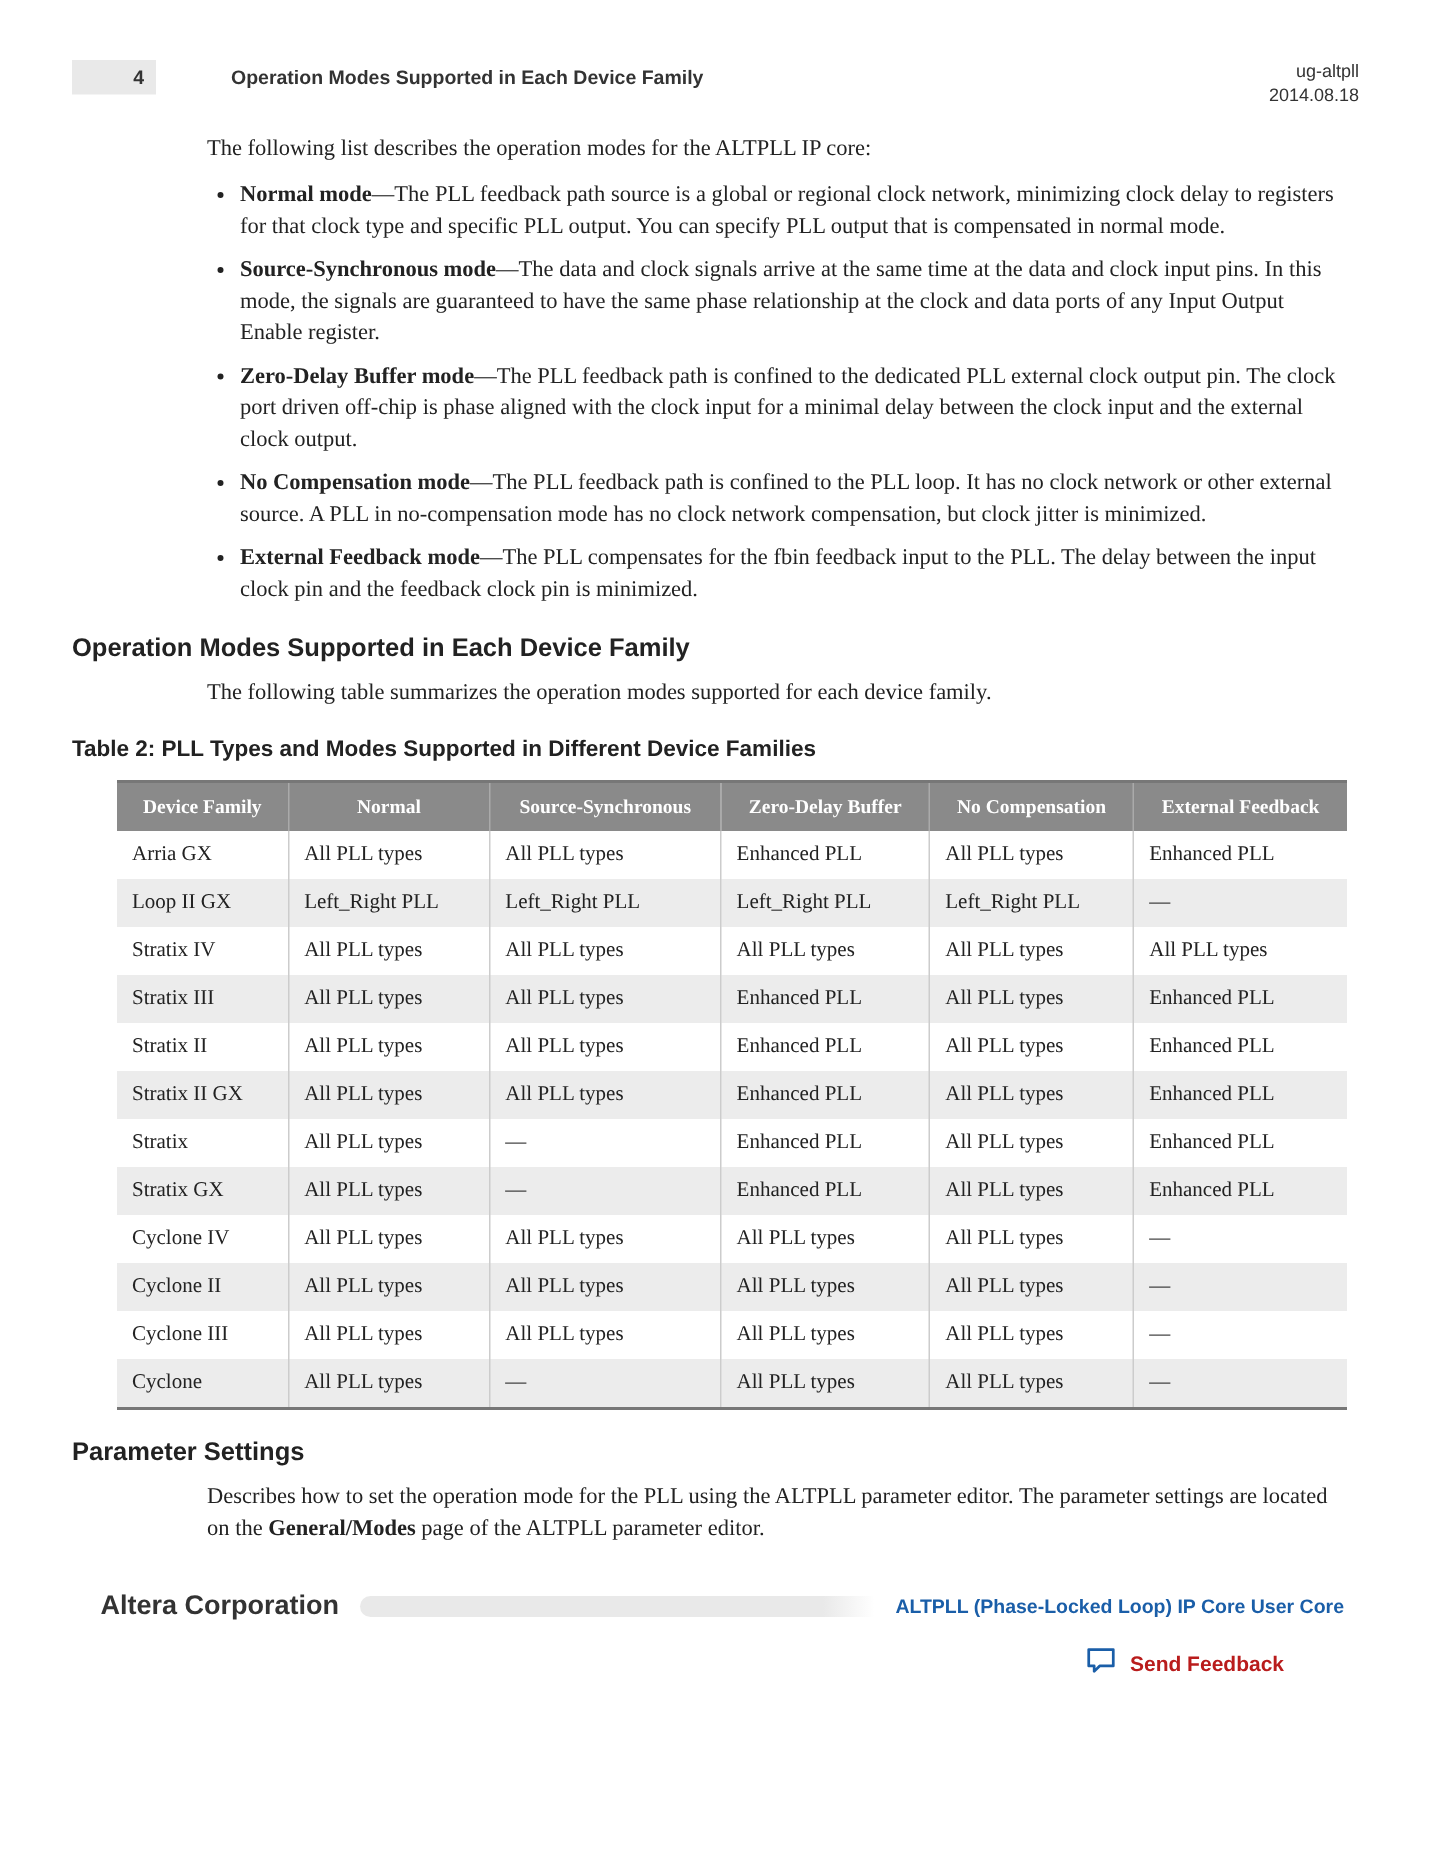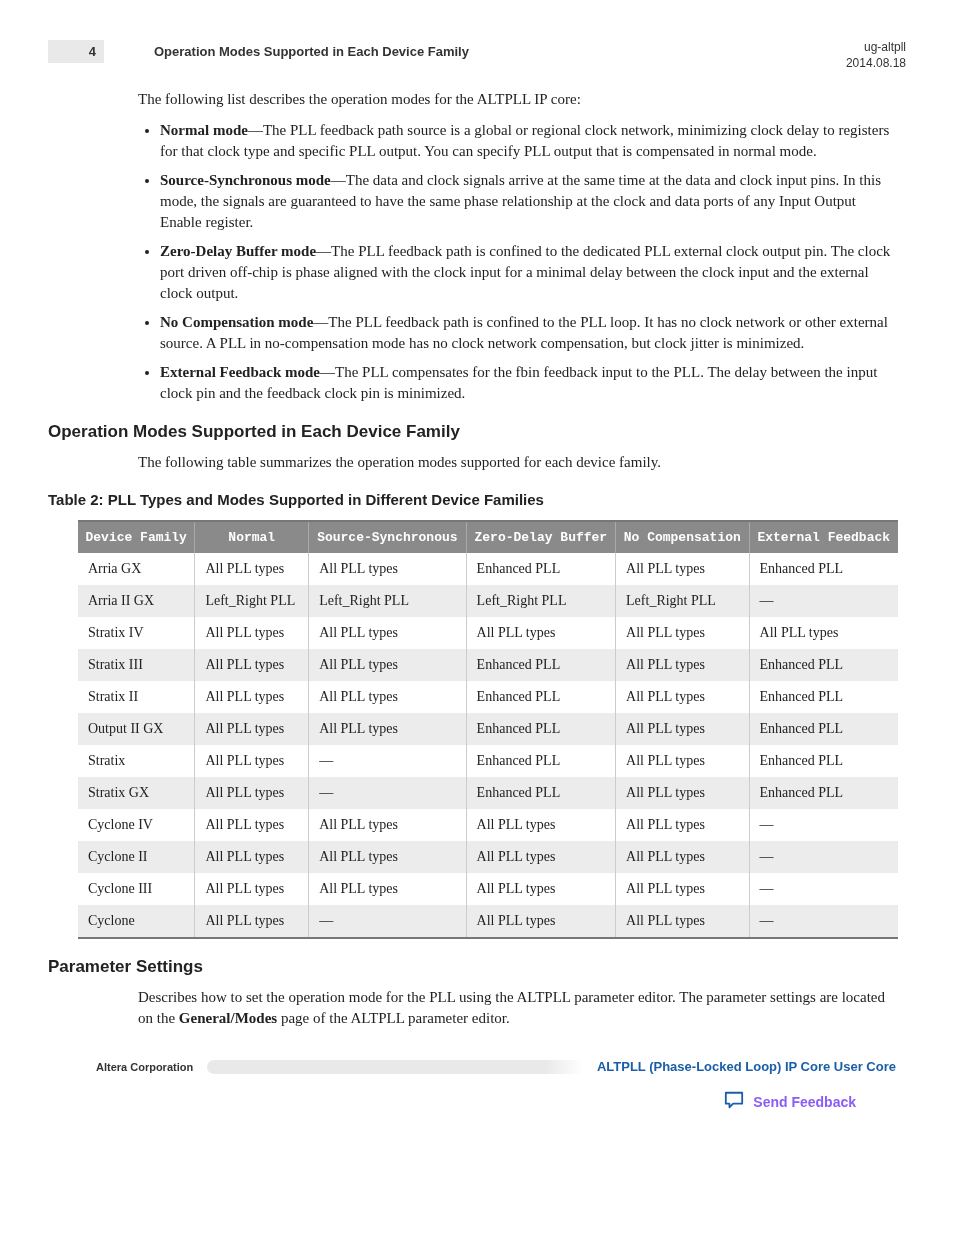--- a/index.html
+++ b/index.html
@@ -85,21 +85,21 @@
     width: 820px;
     margin-left: 30px;
     border-collapse: collapse;
     font-size: 14px;
     border-top: 2px solid #777;
     border-bottom: 2px solid #777;
   }
   table.data th {
     background: #8a8a8a;
     color: #fff;
-    font-family: Liberation Mono, monospace;
+    font-family: Liberation Serif, serif;
     font-weight: bold;
     font-size: 13px;
     padding: 8px 6px;
     text-align: center;
     border-right: 1px solid #aaa;
     vertical-align: middle;
   }
   table.data th:last-child { border-right: none; }
   table.data td {
     padding: 8px 10px;
@@ -111,23 +111,23 @@
   table.data tr:nth-child(even) td { background: #ececec; }
   table.data tr:nth-child(odd) td { background: #fff; }
   .footer-row {
     margin-top: 30px;
     display: flex;
     align-items: center;
   }
   .footer-left {
     font-family: Arial, Helvetica, sans-serif;
     font-weight: bold;
-    font-size: 11px;
+    font-size: 18px;
     color: #333;
-    margin-left: 48px;
+    margin-left: 19px;
   }
   .footer-bar {
     flex: 1;
     height: 14px;
     background: linear-gradient(to right, #e9e9e9 0%, #e9e9e9 90%, #fff 100%);
     margin: 0 14px;
     border-radius: 7px 0 0 7px;
   }
   .footer-right {
     font-family: Arial, Helvetica, sans-serif;
@@ -138,21 +138,21 @@
   }
   .feedback-row {
     text-align: right;
     margin-top: 16px;
     margin-right: 50px;
   }
   .feedback-link {
     font-family: Arial, Helvetica, sans-serif;
     font-weight: bold;
     font-size: 14px;
-    color: #8b5cf6;
+    color: #b91c1c;
     display: inline-flex;
     align-items: center;
     gap: 8px;
   }
   .feedback-link svg { width: 22px; height: 20px; }
 </style>
 </head>
 <body>
 
 <div class="page">
@@ -198,21 +198,21 @@
     <tbody id="tbody">
         <tr>
           <td>Arria GX</td>
           <td>All PLL types</td>
           <td>All PLL types</td>
           <td>Enhanced PLL</td>
           <td>All PLL types</td>
           <td>Enhanced PLL</td>
         </tr>
         <tr>
-          <td>Arria II GX</td>
+          <td>Loop II GX</td>
           <td>Left_Right PLL</td>
           <td>Left_Right PLL</td>
           <td>Left_Right PLL</td>
           <td>Left_Right PLL</td>
           <td>—</td>
         </tr>
         <tr>
           <td>Stratix IV</td>
           <td>All PLL types</td>
           <td>All PLL types</td>
@@ -230,21 +230,21 @@
         </tr>
         <tr>
           <td>Stratix II</td>
           <td>All PLL types</td>
           <td>All PLL types</td>
           <td>Enhanced PLL</td>
           <td>All PLL types</td>
           <td>Enhanced PLL</td>
         </tr>
         <tr>
-          <td>Output II GX</td>
+          <td>Stratix II GX</td>
           <td>All PLL types</td>
           <td>All PLL types</td>
           <td>Enhanced PLL</td>
           <td>All PLL types</td>
           <td>Enhanced PLL</td>
         </tr>
         <tr>
           <td>Stratix</td>
           <td>All PLL types</td>
           <td>—</td>

